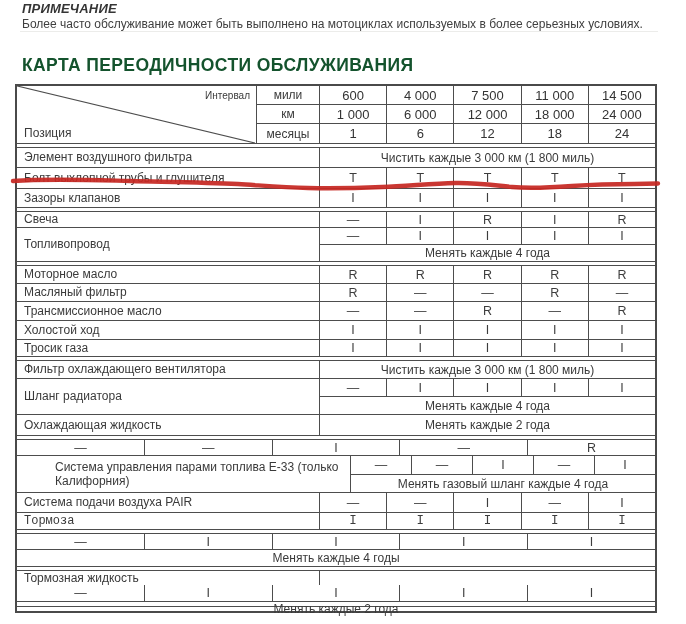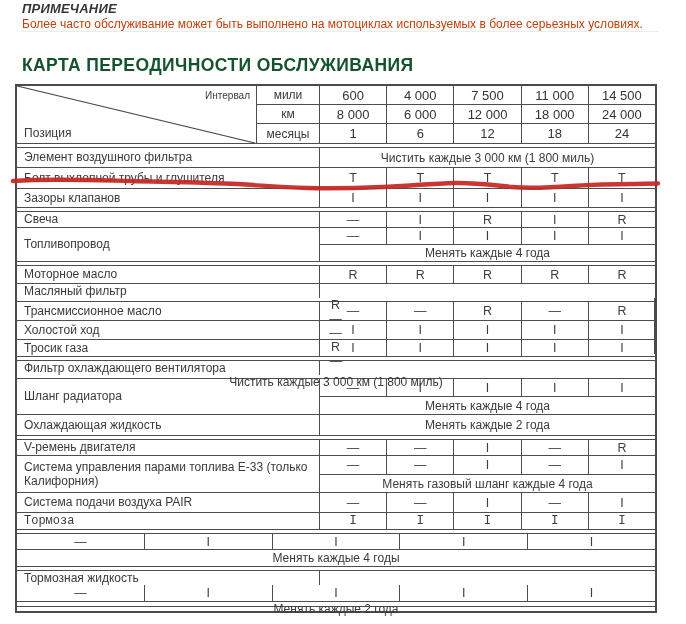--- a/index.html
+++ b/index.html
@@ -5,21 +5,21 @@
   :root{
     --bd:#4d4d4d;
     --txt:#3a3a3a;
   }
   *{box-sizing:border-box;margin:0;padding:0;}
   html,body{background:#ffffff;}
   body{font-family:"Liberation Sans", sans-serif;color:var(--txt);}
   .page{position:relative;width:686px;height:624px;background:#fff;overflow:hidden;}
 
   .note-title{position:absolute;left:22px;top:1px;font-size:13px;font-weight:bold;font-style:italic;letter-spacing:.2px;color:#353535;}
-  .note-text{position:absolute;left:22px;top:17px;font-size:12px;color:#c2410c;}
+  .note-text{position:absolute;left:22px;top:17px;font-size:12px;color:#404040;}
   .note-rule{position:absolute;left:20px;top:31px;width:638px;height:1px;background:#ececea;}
   .page-title{position:absolute;left:22px;top:55px;font-size:17.5px;font-weight:bold;letter-spacing:.4px;color:#14532d;}
 
   .mtable{position:absolute;left:15px;top:84px;width:642px;border:2px solid #4a4a4a;background:#fff;font-size:12px;}
 
   
   .thead{display:flex;border-bottom:1px solid var(--bd);height:58px;}
   .corner{position:relative;width:240px;border-right:1px solid var(--bd);}
   .corner svg{position:absolute;left:0;top:0;}
   .interval-label{position:absolute;top:4px;right:6px;font-size:10px;}
@@ -70,21 +70,21 @@
         <div class="hrow">
           <div class="ucell">мили</div>
           <div class="vcell">600</div>
           <div class="vcell">4 000</div>
           <div class="vcell">7 500</div>
           <div class="vcell">11 000</div>
           <div class="vcell">14 500</div>
         </div>
         <div class="hrow">
           <div class="ucell">км</div>
-          <div class="vcell">8 000</div>
+          <div class="vcell">1 000</div>
           <div class="vcell">6 000</div>
           <div class="vcell">12 000</div>
           <div class="vcell">18 000</div>
           <div class="vcell">24 000</div>
         </div>
         <div class="hrow">
           <div class="ucell">месяцы</div>
           <div class="vcell">1</div>
           <div class="vcell">6</div>
           <div class="vcell">12</div>
@@ -139,21 +139,21 @@
         </div>
         <div class="gap-row"></div>
         <div class="trow" style="height: 18px;">
           <div class="lcell">Моторное масло</div>
           <div class="mcell">R</div>
           <div class="mcell">R</div>
           <div class="mcell">R</div>
           <div class="mcell">R</div>
           <div class="mcell">R</div>
         </div>
-        <div class="trow" style="height: 18px; flex-direction: column;">
+        <div class="trow" style="height: 18px;">
           <div class="lcell">Масляный фильтр</div>
           <div class="mcell">R</div>
           <div class="mcell">—</div>
           <div class="mcell">—</div>
           <div class="mcell">R</div>
           <div class="mcell">—</div>
         </div>
         <div class="trow" style="height: 19px;">
           <div class="lcell">Трансмиссионное масло</div>
           <div class="mcell">—</div>
@@ -172,21 +172,21 @@
         </div>
         <div class="trow" style="height: 17px;">
           <div class="lcell">Тросик газа</div>
           <div class="mcell">I</div>
           <div class="mcell">I</div>
           <div class="mcell">I</div>
           <div class="mcell">I</div>
           <div class="mcell">I</div>
         </div>
         <div class="gap-row"></div>
-        <div class="trow" style="height: 18px; flex-direction: column;">
+        <div class="trow" style="height: 18px;">
           <div class="lcell">Фильтр охлаждающего вентилятора</div>
           <div class="scell">Чистить каждые 3 000 км (1 800 миль)</div>
         </div>
         <div class="trow" style="height: 36px;">
           <div class="lcell">Шланг радиатора</div>
           <div class="rcol">
             <div class="subrow" style="height: 18px;">
               <div class="mcell">—</div>
               <div class="mcell">I</div>
               <div class="mcell">I</div>
@@ -195,28 +195,27 @@
             </div>
             <div class="subspan">Менять каждые 4 года</div>
           </div>
         </div>
         <div class="trow" style="height: 21px;">
           <div class="lcell">Охлаждающая жидкость</div>
           <div class="scell">Менять каждые 2 года</div>
         </div>
         <div class="gap-row"></div>
         <div class="trow" style="height: 16px;">
-          <div class="lcell">V-ремень двигателя</div>
-          <div class="mcell">—</div>
-          <div class="mcell">—</div>
-          <div class="mcell">I</div>
-          <div class="mcell">—</div>
-          <div class="mcell">R</div>
-        </div>
-        <div class="trow" style="height: 37px;">
+          <div class="mcell">—</div>
+          <div class="mcell">—</div>
+          <div class="mcell">I</div>
+          <div class="mcell">—</div>
+          <div class="mcell">R</div>
+        </div>
+        <div class="trow" style="height: 37px; padding-left: 31px;">
           <div class="lcell">Система управления парами топлива E-33 (только Калифорния)</div>
           <div class="rcol">
             <div class="subrow" style="height: 19px;">
               <div class="mcell">—</div>
               <div class="mcell">—</div>
               <div class="mcell">I</div>
               <div class="mcell">—</div>
               <div class="mcell">I</div>
             </div>
             <div class="subspan">Менять газовый шланг каждые 4 года</div>

